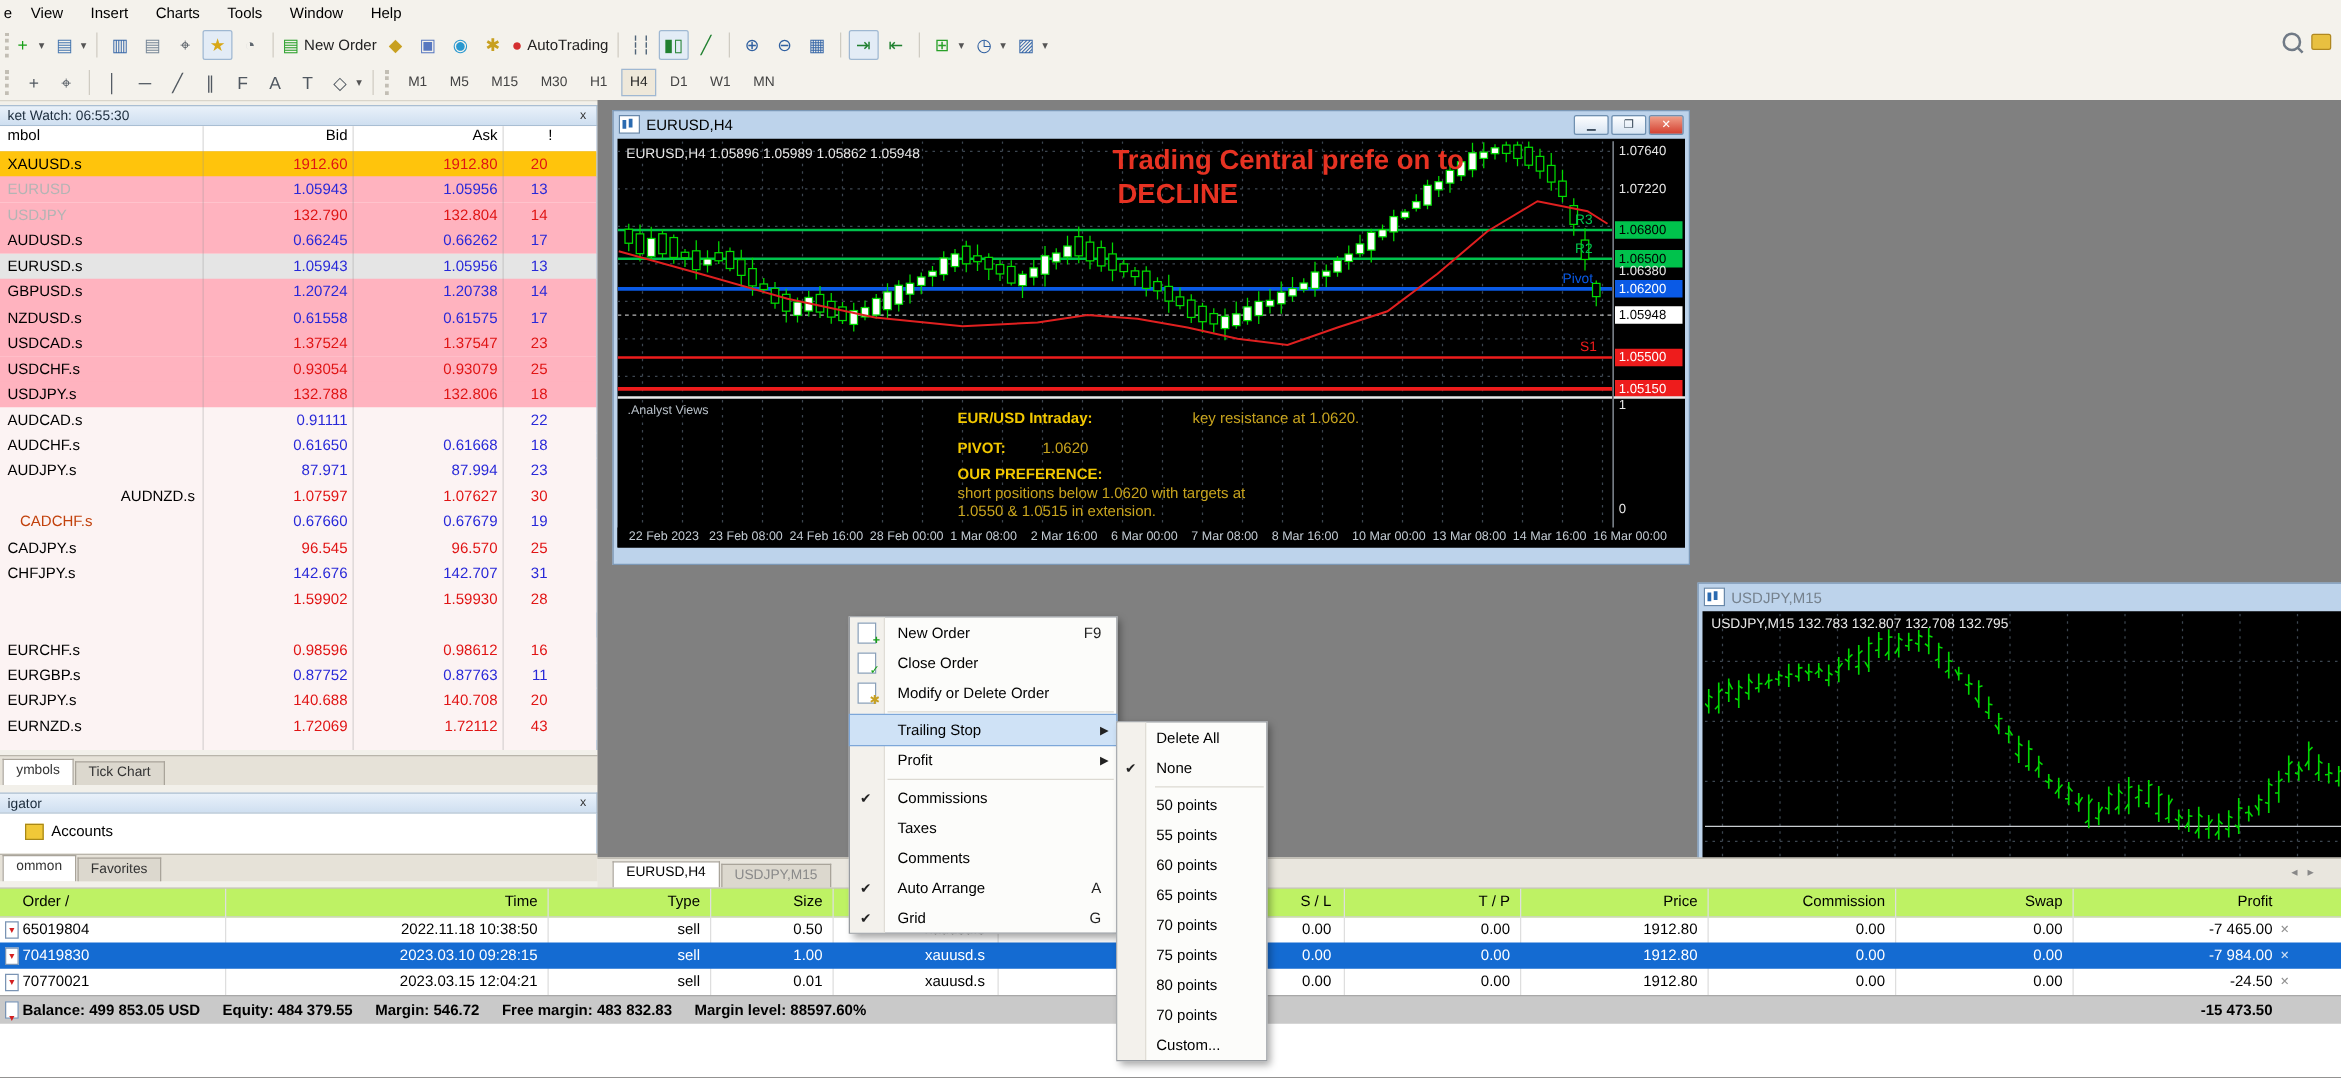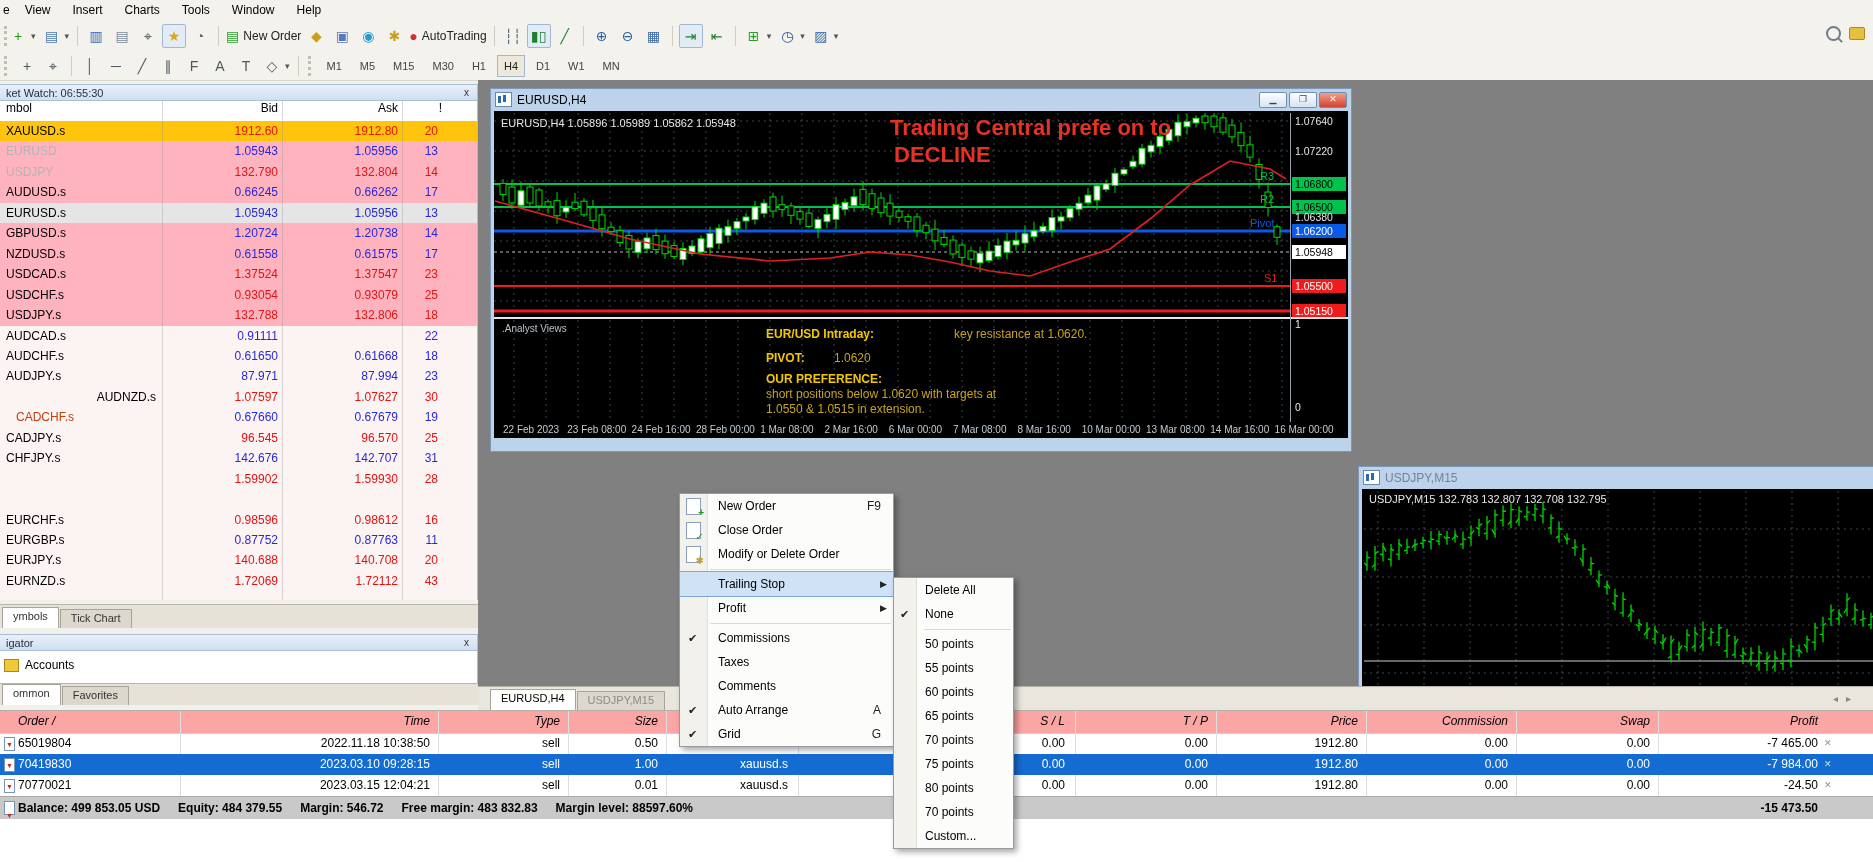--- a/index.html
+++ b/index.html
@@ -30,21 +30,21 @@
   .panel-close{position:absolute;right:4px;top:1px;width:13px;height:13px;font-size:10px;line-height:13px;text-align:center;color:#333;}
   .mw-wrap{position:absolute;left:0;top:101px;width:478px;height:499px;background:#fcf3f3;border-right:1px solid #a9bed3;box-sizing:border-box;}
   .mw-header{position:absolute;left:0;top:0;width:100%;height:20px;background:#fff;border-bottom:1px solid #c8c8c8;}
   .mw-row{position:absolute;left:0;width:100%;height:21px;line-height:20px;}
   .mw-cell{position:absolute;top:0;height:100%;}
   .gridv{position:absolute;top:0;width:1px;background:rgba(150,150,150,.35);}
   .tabsbar{position:absolute;left:0;width:478px;height:24px;background:#e6e2d8;border-top:1px solid #b9b5ab;display:flex;align-items:flex-end;padding-left:2px;box-sizing:border-box;}
   .tab{height:18px;line-height:17px;padding:0 10px;font-size:11px;color:#333;border:1px solid #a9a49a;border-bottom:none;background:#dcd8ce;margin-right:1px;}
   .tab.active{background:#fff;height:20px;}
   .nav-body{position:absolute;left:0;top:651px;width:478px;height:32px;background:#fff;border-right:1px solid #a9bed3;box-sizing:border-box;}
-  .nav-item{position:absolute;left:4px;top:7px;display:flex;align-items:center;gap:6px;}
+  .nav-item{position:absolute;left:20px;top:7px;display:flex;align-items:center;gap:6px;}
   .acc-ic{width:13px;height:11px;background:#f0c838;border:1px solid #a88818;}
   
   .mdi{position:absolute;left:478px;top:80px;width:1395px;height:606px;background:#808080;}
   .chart-window{position:absolute;background:#bdd3eb;border:1px solid #7c98b6;box-sizing:border-box;}
   .cw-title{height:21px;display:flex;align-items:center;padding:0 4px;font-size:12px;}
   .cw-title .t{margin-left:5px;}
   .cw-btns{margin-left:auto;display:flex;gap:2px;}
   .wbtn{width:26px;height:14px;border:1px solid #7090b0;border-radius:2px;background:linear-gradient(#fdfeff,#d7e4f2);
         font-size:9px;line-height:12px;text-align:center;color:#345;}
   .wbtn.close{background:linear-gradient(#f0a08a,#d44030);color:#fff;font-weight:bold;}
@@ -61,21 +61,21 @@
   .tlab{position:absolute;top:2px;font-size:10px;color:#c2cad2;white-space:nowrap;}
   .sepline{position:absolute;left:0;height:2px;background:#e8e8e8;}
   .an-line{position:absolute;font-size:12px;white-space:nowrap;}
   .an-head{color:#f2c800;font-weight:bold;}
   .an-body{color:#c8a41e;}
   .an-tag{position:absolute;left:8px;top:3px;color:#b8c0c8;font-size:10px;}
   
   .chart-tabstrip{position:absolute;left:478px;top:686px;width:1395px;height:24px;background:#e9e6de;border-top:1px solid #b5b1a7;box-sizing:border-box;display:flex;align-items:flex-end;padding-left:12px;}
   .strip-arrows{position:absolute;right:14px;top:6px;color:#888;font-size:10px;letter-spacing:8px;}
   .terminal{position:absolute;left:0;top:710px;width:1873px;height:152px;background:#fff;border-top:1px solid #b5b1a7;box-sizing:border-box;}
-  .t-header{position:absolute;left:0;top:0;width:100%;height:22px;background:#fca5a5;border-bottom:1px solid #cfcfcf;font-style:italic;}
+  .t-header{position:absolute;left:0;top:0;width:100%;height:22px;background:#bef264;border-bottom:1px solid #cfcfcf;}
   .t-cell{position:absolute;top:0;height:21px;line-height:21px;white-space:nowrap;}
   .t-row{position:absolute;left:0;width:100%;height:21px;}
   .t-row.sel{background:#146bd2;color:#fff;}
   .doc-ic{position:absolute;left:4px;top:4px;width:9px;height:12px;background:#fff;border:1px solid #7a94b4;}
   .doc-ic:after{content:"▼";position:absolute;left:1px;top:3px;font-size:7px;color:#d42020;}
   .balance-bar{position:absolute;left:0;top:85px;width:100%;height:22px;background:#c9c9c9;border-top:1px solid #a8a8a8;line-height:22px;font-weight:bold;}
   .bseg{margin-right:18px;}
   
   .ctx{position:absolute;background:#fcfcfa;border:1px solid #979ba0;box-shadow:3px 3px 6px rgba(0,0,0,.35);z-index:10;}
   .ctx .gutter{position:absolute;left:0;top:0;bottom:0;width:27px;background:#f3f1ec;border-right:1px solid #e0ddd6;}

